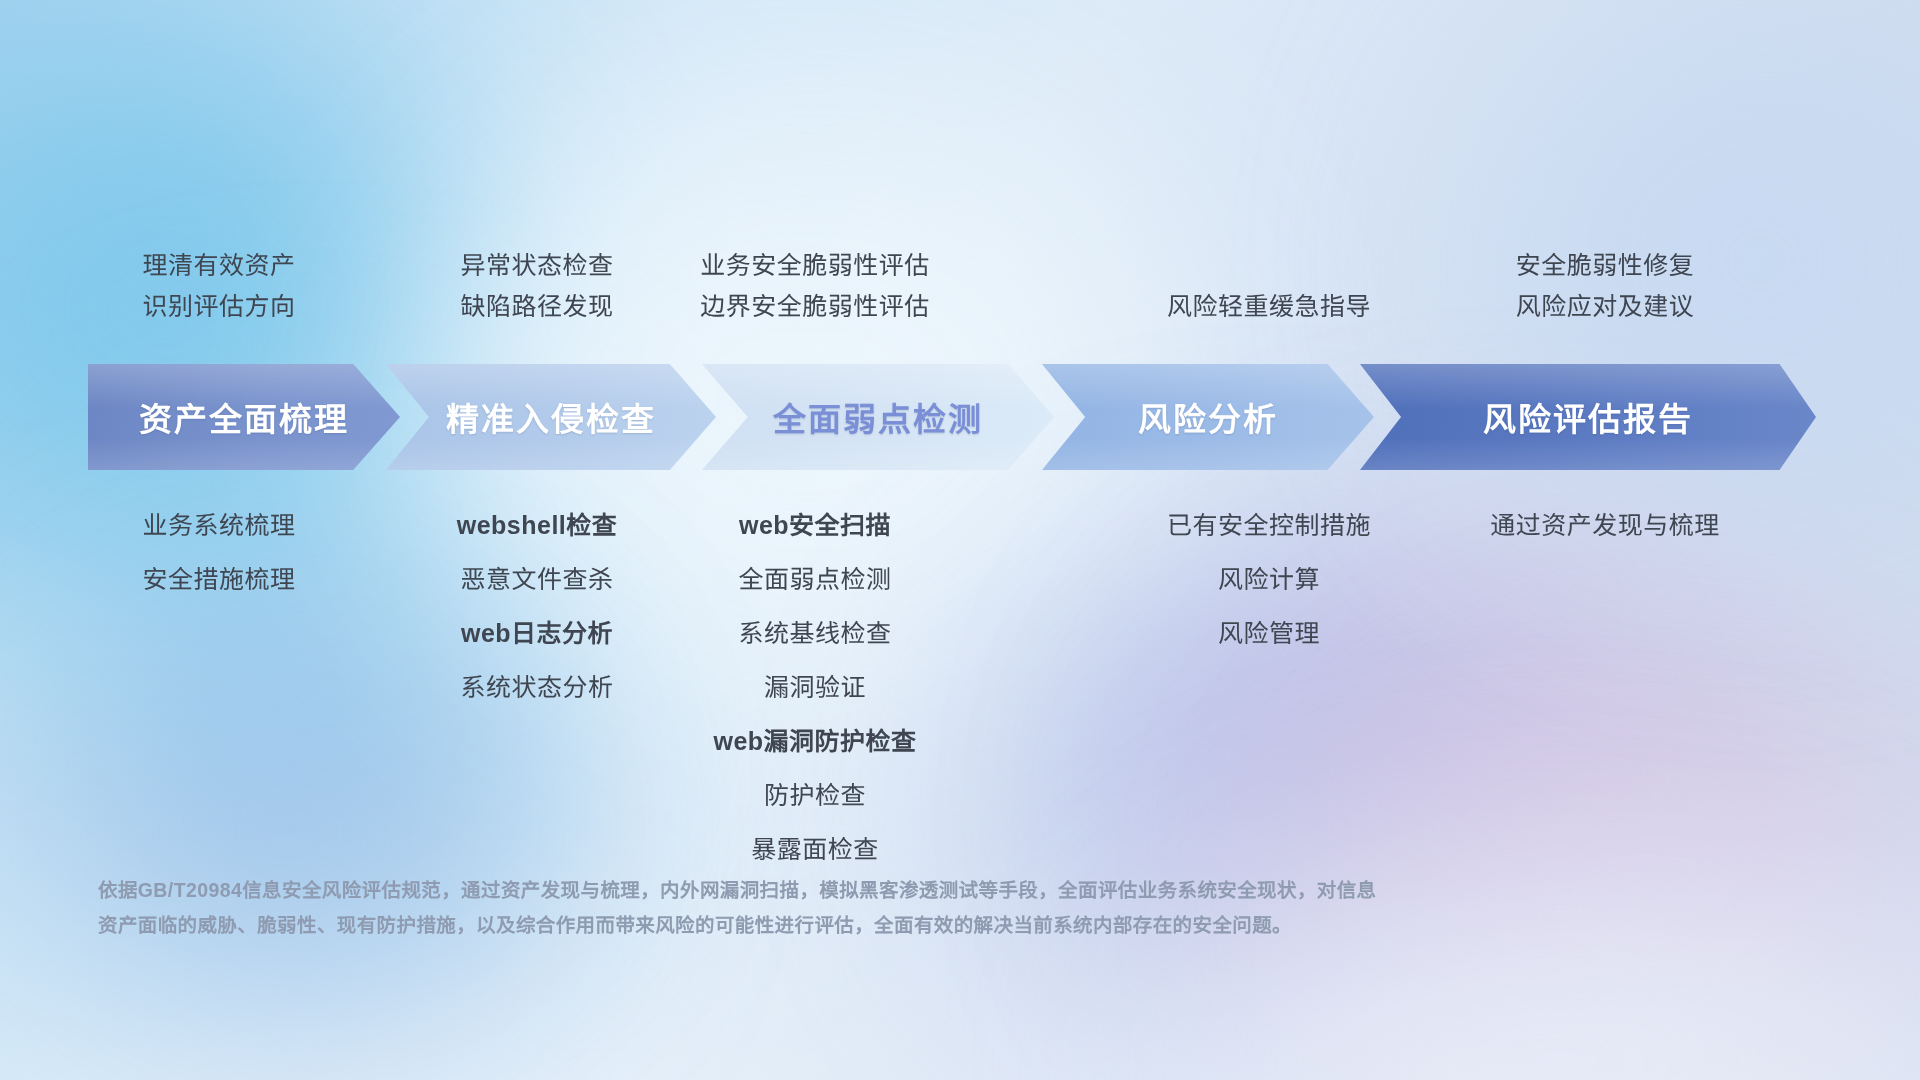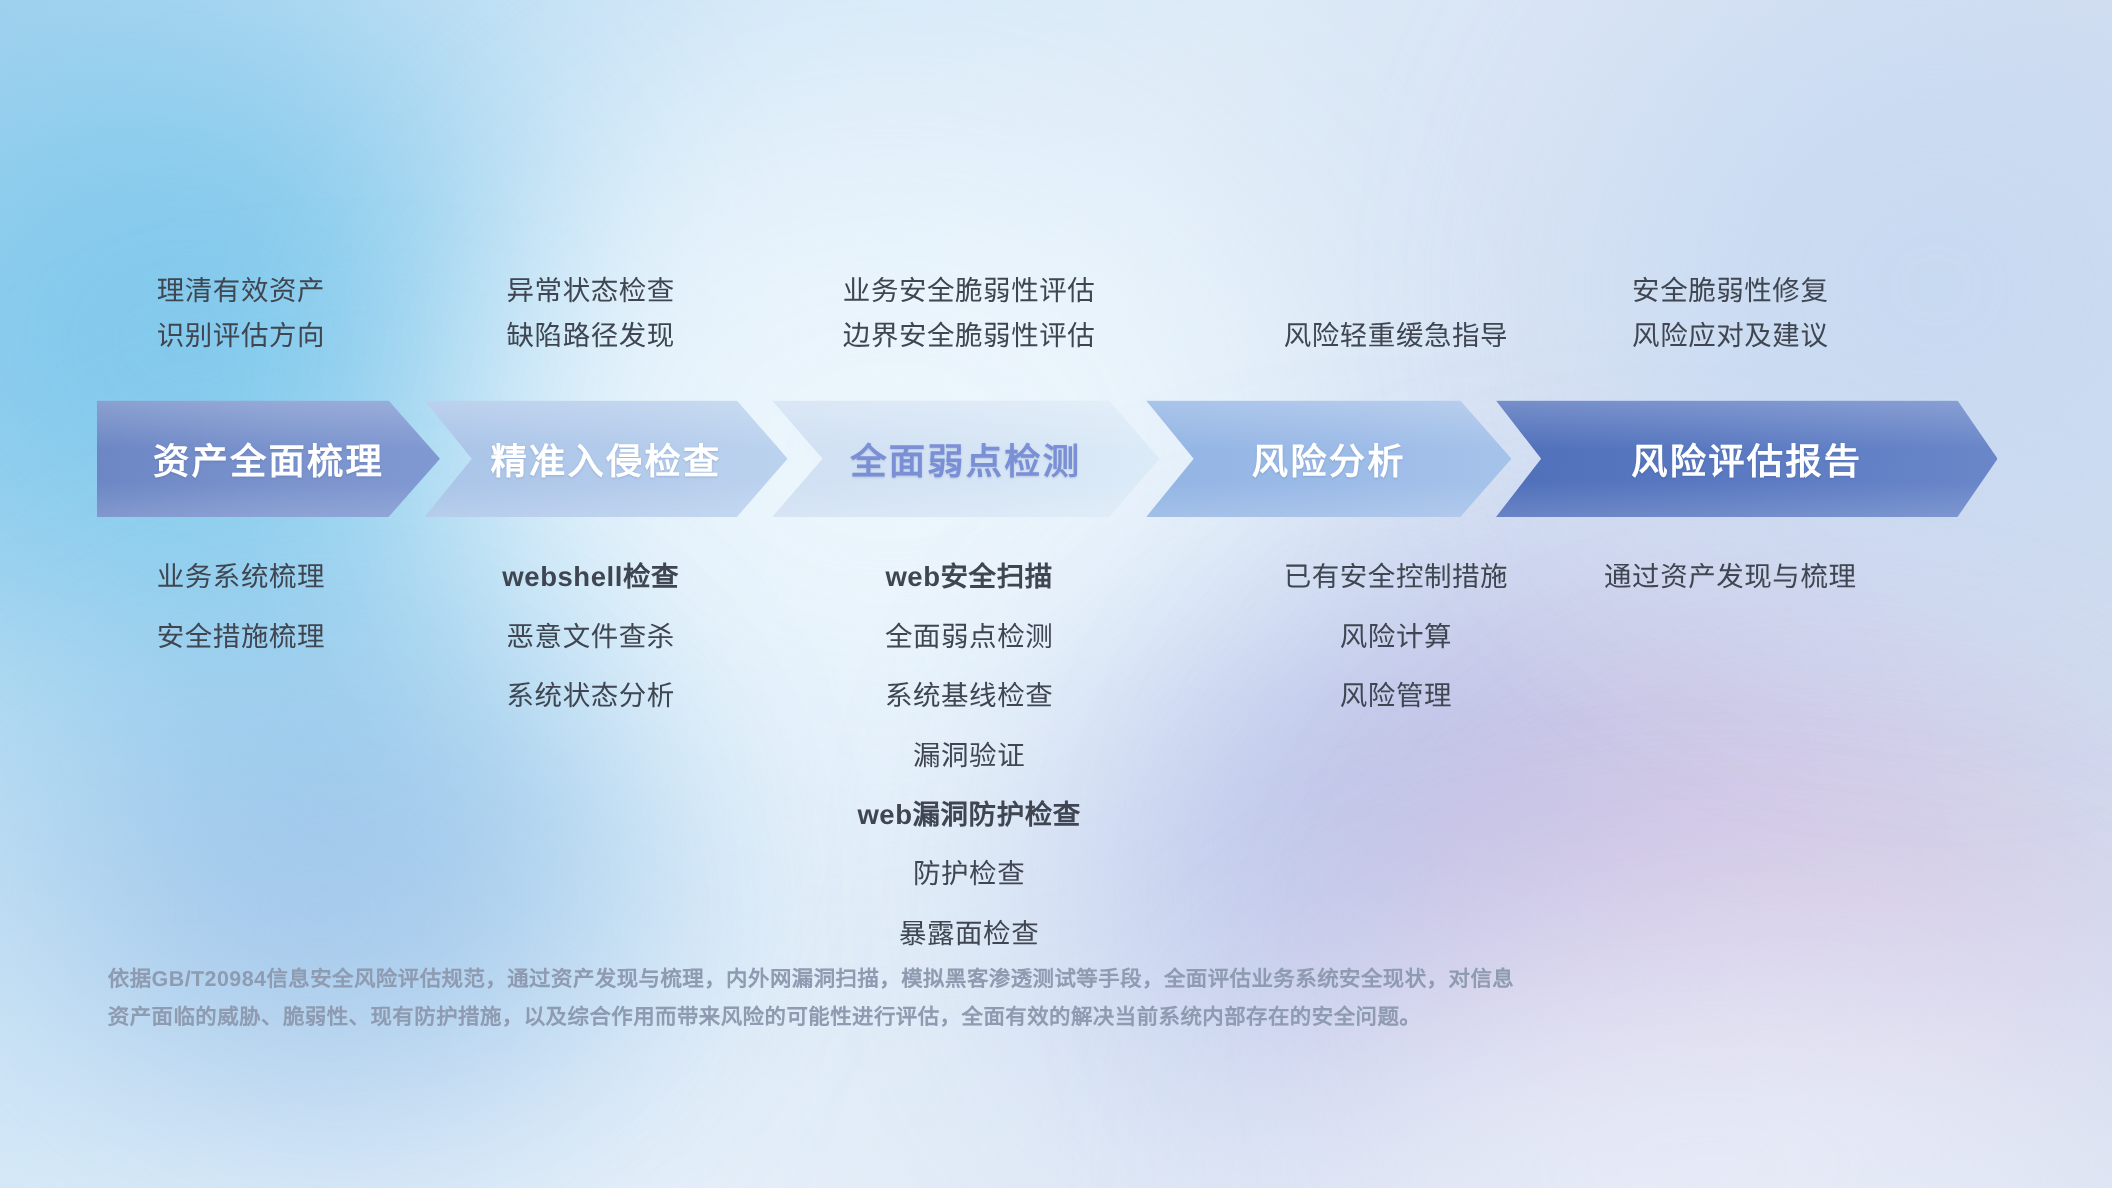--- a/index.html
+++ b/index.html
@@ -102,23 +102,23 @@
   }
 
   
   .col {
     position: absolute;
     text-align: center;
     color: #3d4450;
   }
   .col-0 { left: 70px;   width: 298px; }
   .col-1 { left: 388px;  width: 298px; }
-  .col-2 { left: 732px;  width: 298px; }
+  .col-2 { left: 666px;  width: 298px; }
   .col-3 { left: 1120px; width: 298px; }
-  .col-4 { left: 1424px; width: 298px; }
+  .col-4 { left: 1456px; width: 298px; }
   .top-wrap {
     position: absolute;
     left: 0; right: 0;
     top: 230px;
     height: 110px;
   }
   .top-wrap .col {
     bottom: 14px;
   }
   .top-item {
@@ -289,20 +289,21 @@
   </div>
 
   <div id="bottom-wrap">
     <div class="col col-0">
         <div class="bot-item">业务系统梳理</div>
         <div class="bot-item">安全措施梳理</div>
       </div>
     <div class="col col-1">
         <div class="bot-item bold">webshell检查</div>
         <div class="bot-item">恶意文件查杀</div>
+        <div class="bot-item bold">web日志分析</div>
         <div class="bot-item">系统状态分析</div>
       </div>
     <div class="col col-2">
         <div class="bot-item bold">web安全扫描</div>
         <div class="bot-item">全面弱点检测</div>
         <div class="bot-item">系统基线检查</div>
         <div class="bot-item">漏洞验证</div>
         <div class="bot-item bold">web漏洞防护检查</div>
         <div class="bot-item">防护检查</div>
         <div class="bot-item">暴露面检查</div>

